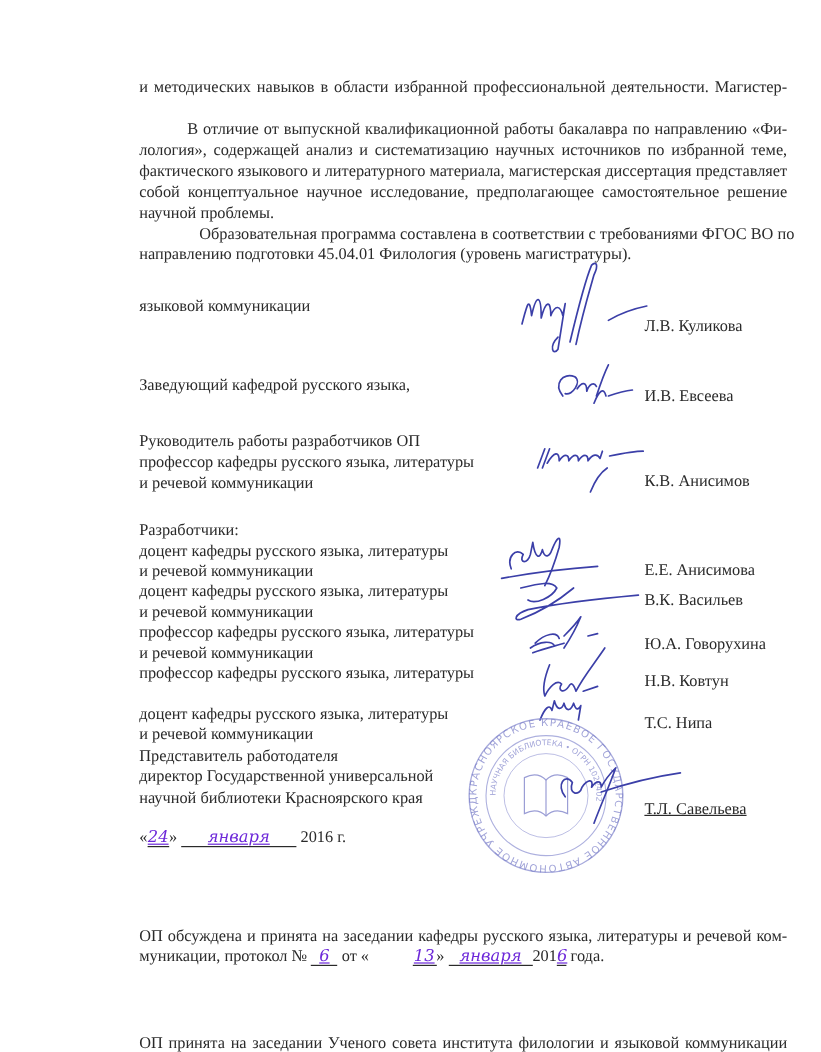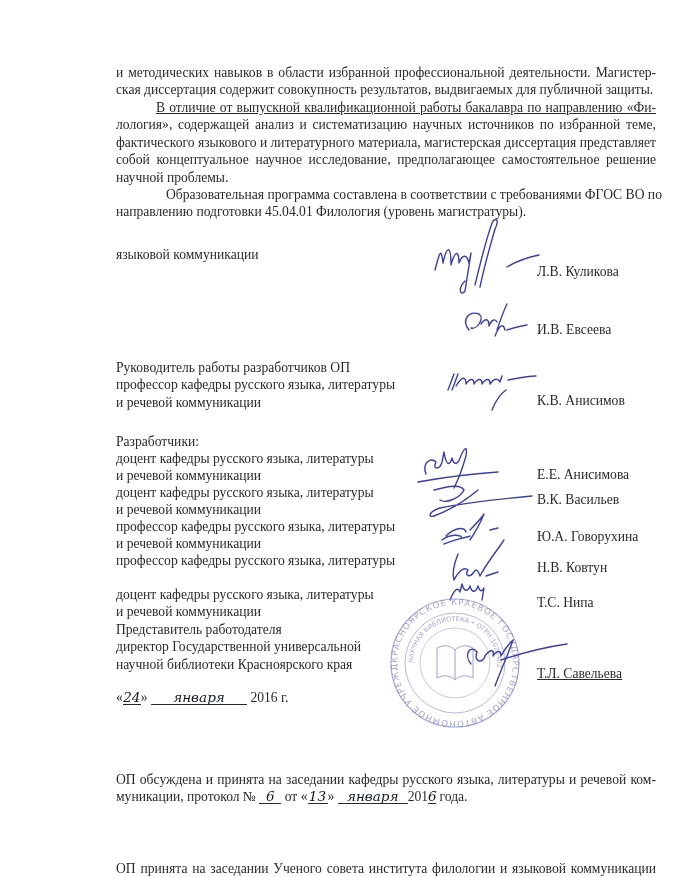--- a/index.html
+++ b/index.html
@@ -2,36 +2,35 @@
 <html><head>
 <meta charset="utf-8">
 <style>
   html, body { margin: 0; padding: 0; background: #ffffff; }
   body { width: 684px; height: 877px; position: relative; overflow: hidden;
          font-family: "Liberation Serif", "DejaVu Serif", serif; color: #2a2a2a; font-size: 13.6px; }
   .abs { position: absolute; }
   .para { position: absolute; left: 116px; width: 540px; line-height: 17.4px; text-align: justify; }
   .line { display: block; white-space: nowrap; }
   .justify-line { display: block; text-align: justify; text-align-last: justify; white-space: normal; }
-  .indent { padding-left: 40px; text-decoration: underline; }
+  .indent { padding-left: 40px; }
   .indent2 { padding-left: 50px; }
   .role { position: absolute; left: 116px; line-height: 17.4px; white-space: nowrap; }
   .name { position: absolute; left: 537px; white-space: nowrap; }
   .sig { position: absolute; pointer-events: none; }
   .sig path { fill: none; stroke: #3b3fa8; stroke-width: 1.4; stroke-linecap: round; stroke-linejoin: round; }
-  .hand { font-family: "DejaVu Serif", serif; font-style: italic; color: #0f172a; }
+  .hand { font-family: "DejaVu Serif", serif; font-style: italic; color: #6d28d9; text-decoration: underline; }
   .blank { display: inline-block; border-bottom: 1px solid #2a2a2a; text-align: center; line-height: 14px; }
   .stamp { position: absolute; left: 385px; top: 598px; width: 140px; height: 130px; pointer-events: none; }
 </style>
 </head>
 <body>
 
 <div class="para" style="top:64px;">
   <span class="justify-line">и методических навыков в области избранной профессиональной деятельности. Магистер-</span>
-  <span class="line">ская диссертация содержит совокупность результатов, выдвигаемых для публичной защиты.</span>
 </div>
 <div class="para" style="top:99px;">
   <span class="justify-line indent">В отличие от выпускной квалификационной работы бакалавра  по направлению «Фи-</span>
   <span class="justify-line">лология», содержащей анализ и систематизацию научных источников по избранной теме,</span>
   <span class="justify-line">фактического языкового и литературного материала, магистерская диссертация представляет</span>
   <span class="justify-line">собой концептуальное научное исследование, предполагающее самостоятельное решение</span>
   <span class="line">научной проблемы.</span>
 </div>
 <div class="para" style="top:186px;">
   <span class="line indent2">Образовательная программа составлена в соответствии с требованиями ФГОС ВО по</span>
@@ -42,20 +41,21 @@
   <span class="line">языковой коммуникации</span>
 </div>
 <div class="name" style="top:264px;">Л.В. Куликова</div>
 <svg class="sig" style="left:425px;top:215px;" width="115" height="80">
   <path d="M10 55 C 14 40, 16 30, 18 48 C 22 30, 26 30, 26 50 C 30 35, 34 35, 34 48 C 38 38, 42 40, 44 48 L 46 38 L 40 76 C 36 82, 32 74, 40 66"></path>
   <path d="M50 70 C 56 45, 62 20, 68 6 C 72 2, 74 6, 70 14 C 66 28, 60 48, 55 72"></path>
   <path d="M82 52 C 92 46, 104 42, 114 40"></path>
 </svg>
 
 <div class="role" style="top:312px;">
+  <span class="line">Заведующий кафедрой русского языка,</span>
 </div>
 <div class="name" style="top:322px;">И.В. Евсеева</div>
 <svg class="sig" style="left:455px;top:300px;" width="80" height="45">
   <path d="M14 30 C 6 20, 14 10, 24 14 C 30 18, 22 30, 16 28 M26 24 C 30 18, 34 18, 34 26 C 36 20, 40 18, 42 22"></path>
   <path d="M42 30 C 46 18, 50 8, 52 4 M40 36 C 44 26, 48 22, 50 30"></path>
   <path d="M52 30 C 58 28, 64 26, 72 25"></path>
 </svg>
 
 <div class="role" style="top:359px;">
   <span class="line">Руководитель работы разработчиков ОП</span>
@@ -146,21 +146,21 @@
   <span>«</span><span class="blank hand" style="width:18px;">24</span><span>»</span>
   <span class="blank hand" style="width:96px;">января</span>
   <span>2016 г.</span>
 </div>
 
 <div class="para" style="top:771px;">
   <span class="justify-line">ОП обсуждена и принята на заседании кафедры русского языка, литературы и речевой ком-</span>
   <span class="line">
     <span>муникации, протокол №</span>
     <span class="blank hand" style="width:22px;">6</span>
-    <span>от «</span><span class="blank hand" style="width:20px;">13</span><span>»</span>
+    <span>от «</span><span class="blank hand" style="width:20px;margin-left:36px;">13</span><span>»</span>
     <span class="blank hand" style="width:70px;">января</span><span>201</span><span class="blank hand" style="width:8px;">6</span>
     <span>года.</span>
   </span>
 </div>
 
 <div class="para" style="top:860px;">
   <span class="justify-line">ОП принята на заседании Ученого совета института филологии и языковой коммуникации</span>
   <span class="line">
     <span>протокол №</span>
     <span class="blank hand" style="width:22px;"></span>

